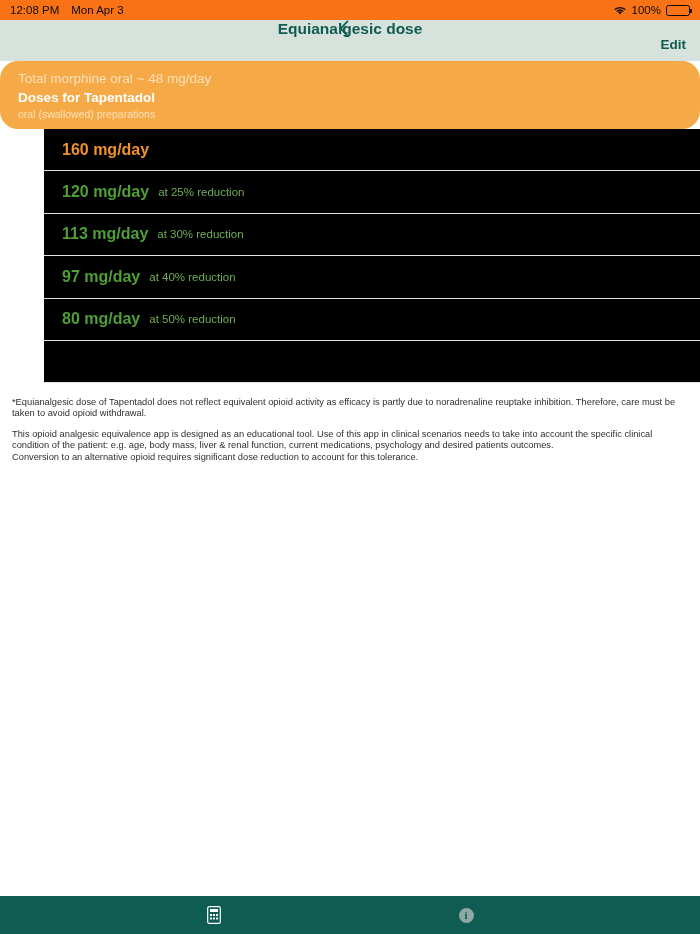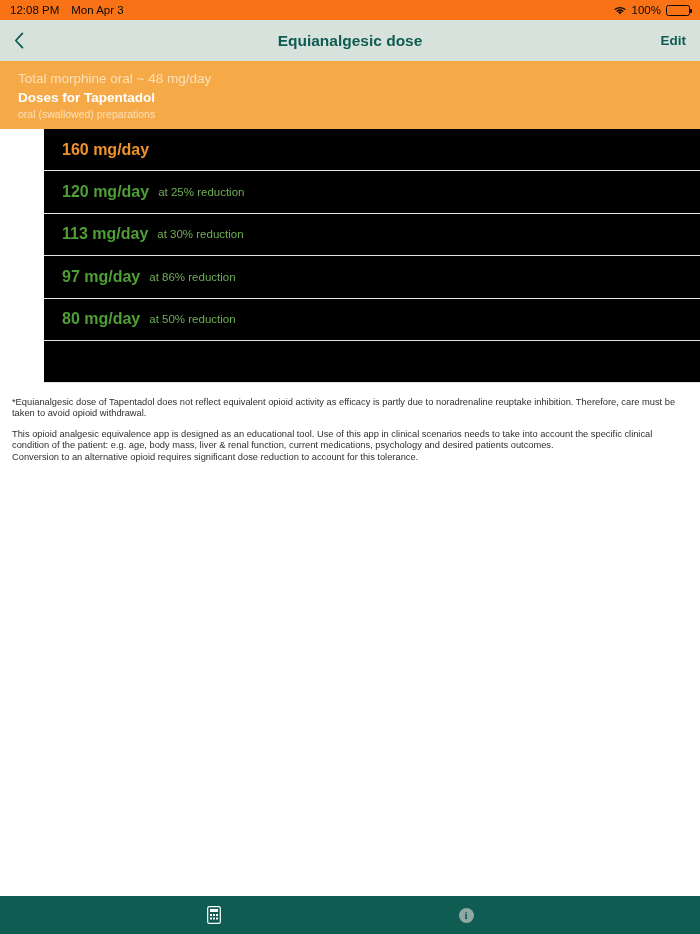--- a/index.html
+++ b/index.html
@@ -67,20 +67,21 @@
 
   
   .nav-bar {
     height: 41px;
     background: #d7e2dc;
     display: flex;
     align-items: center;
     position: relative;
     box-sizing: border-box;
     padding: 0 14px;
+    flex-direction: column;
   }
   .nav-back {
     color: #0f5c52;
     font-size: 20px;
     line-height: 1;
     width: 22px;
     cursor: pointer;
     display: flex;
     align-items: center;
   }
@@ -101,20 +102,21 @@
     z-index: 2;
     font-weight: bold;
   }
 
   
   .dose-header {
     background: #f5a947;
     padding: 9px 18px 12px 18px;
     box-sizing: border-box;
     height: 68px;
+    border-radius: 18px;
   }
   .dose-header .line1 {
     color: #fbe0b8;
     font-size: 13.5px;
     line-height: 17px;
   }
   .dose-header .line2 {
     color: #ffffff;
     font-size: 13.5px;
     font-weight: bold;
@@ -263,21 +265,21 @@
     <span class="note">at 25% reduction</span>
   </div>
 
   <div class="dose-row reduced">
     <span class="value">113 mg/day</span>
     <span class="note">at 30% reduction</span>
   </div>
 
   <div class="dose-row reduced">
     <span class="value">97 mg/day</span>
-    <span class="note">at 86% reduction</span>
+    <span class="note">at 40% reduction</span>
   </div>
 
   <div class="dose-row reduced">
     <span class="value">80 mg/day</span>
     <span class="note">at 50% reduction</span>
   </div>
 
   <div class="dose-row spacer"></div>
 </div>
 

